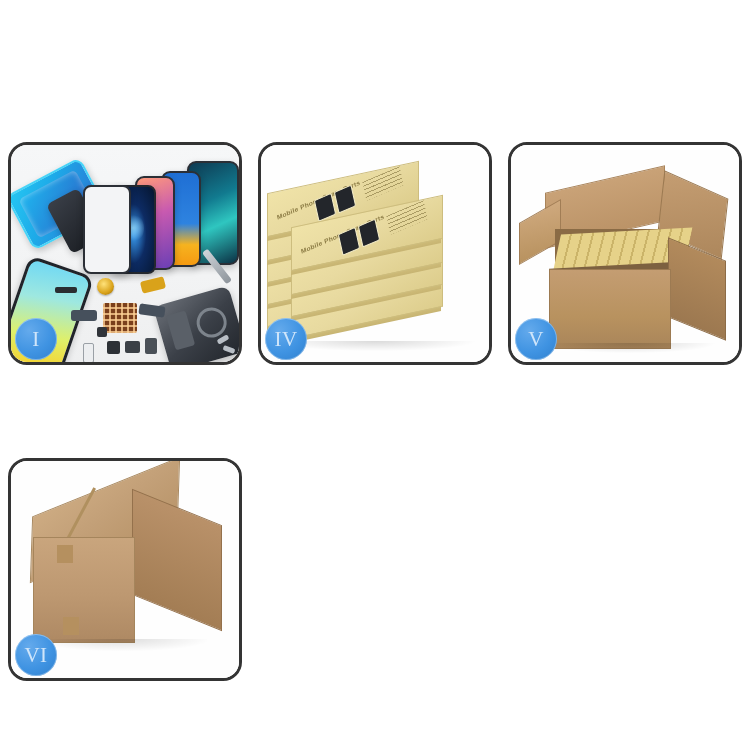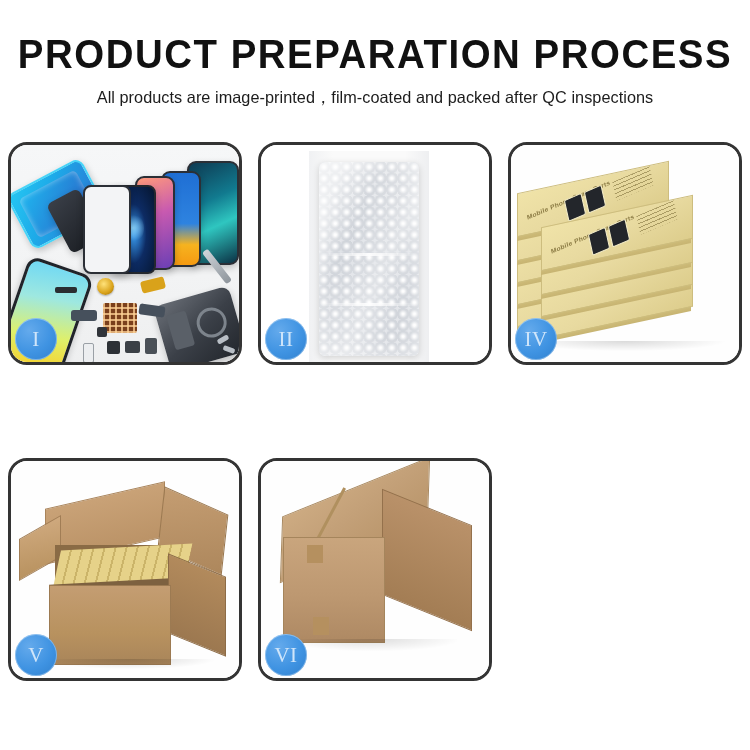--- a/index.html
+++ b/index.html
@@ -314,24 +314,20 @@
   }
   .c6-tab1 { position:absolute; left:46px; top:84px; width:16px; height:18px; background:#b5905f; }
   .c6-tab2 { position:absolute; left:52px; top:156px; width:16px; height:18px; background:#b5905f; }
   .shadow6 { position:absolute; left:26px; top:178px; width:170px; height:12px; background: radial-gradient(ellipse at 50% 0%, rgba(0,0,0,.13), rgba(0,0,0,0) 74%); }
 </style>
 </head>
 <body>
 
 <div id="page">
 
-  <div class="header">
-    <h1 class="title">PRODUCT PREPARATION PROCESS</h1>
-    <p class="subtitle">All products are image-printed，film-coated and packed after QC inspections</p>
-  </div>
 
   <div class="grid">
 
     <div class="panel">
       <div class="panel-stage p1">
         <div class="ph ph1"></div>
         <div class="ph ph2"></div>
         <div class="ph ph7"></div>
         <div class="ph ph6"></div>
         <div class="ph ph5"></div>
@@ -350,30 +346,20 @@
         <div class="part sq2"></div>
         <div class="part sq3"></div>
         <div class="part sq4"></div>
         <div class="part sq5"></div>
         <div class="part scr1"></div>
         <div class="part scr2"></div>
       </div>
       <div class="badge">I</div>
     </div>
 
-    <div class="panel">
-      <div class="panel-stage p2">
-        <div class="bw-backdrop"></div>
-        <div class="bw"></div>
-        <div class="bw-seam s1"></div>
-        <div class="bw-seam s2"></div>
-        <div class="bw-sheen"></div>
-      </div>
-      <div class="badge">II</div>
-    </div>
 
 
     <div class="panel">
       <div class="panel-stage p4">
         <div class="stack">
 
           <div class="kbox" style="left:4px; top:108px;">
             <div class="kside"></div>
             <div class="ktop"></div>
           </div>

